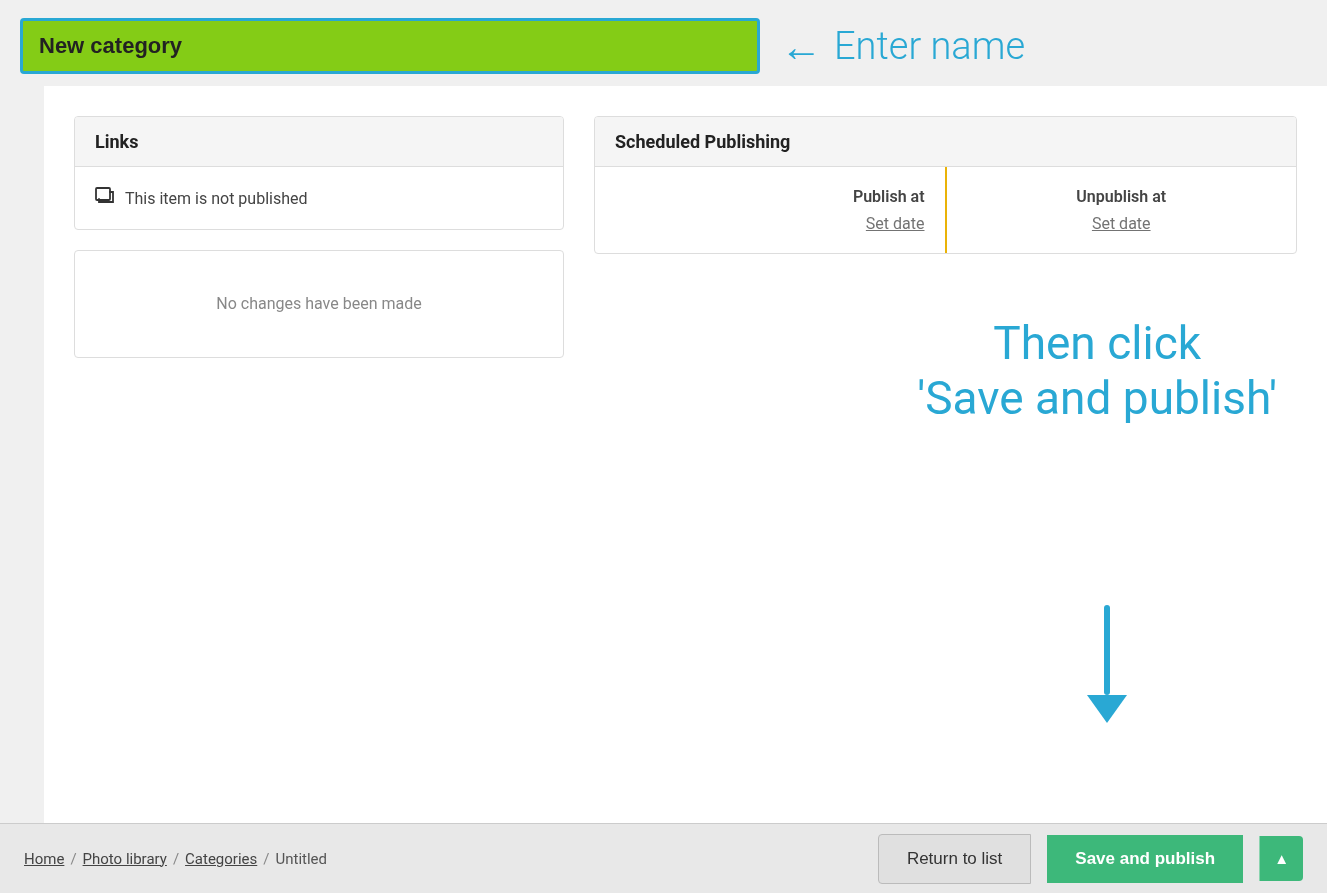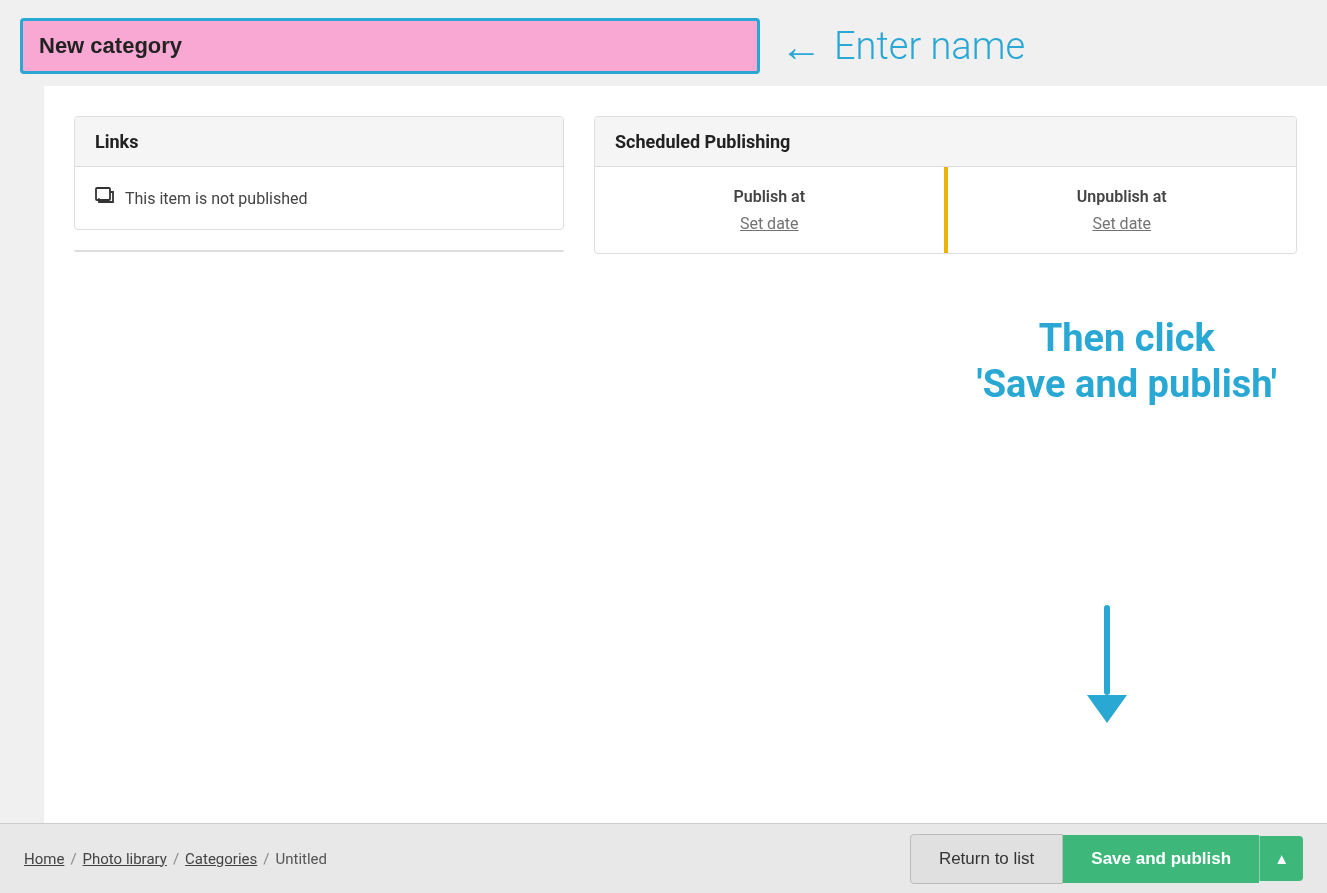--- a/index.html
+++ b/index.html
@@ -29,21 +29,21 @@
       gap: 20px;
     }
 
     .name-input {
       width: 740px;
       padding: 12px 16px;
       font-size: 22px;
       font-weight: 600;
       border: 3px solid #29a8d4;
       border-radius: 4px;
-      background: #f9a8d4;
+      background: #84cc16;
       color: #222;
       outline: none;
     }
 
     .enter-name-hint {
       display: flex;
       align-items: center;
       gap: 12px;
       color: #29a8d4;
       font-size: 38px;
@@ -163,21 +163,22 @@
       flex: 1;
       padding: 20px;
       text-align: center;
       display: flex;
       flex-direction: column;
       align-items: center;
       gap: 8px;
     }
 
     .scheduled-col:first-child {
-      border-right: 4px solid #eab308;
+      border-right: 2px solid #eab308;
+      align-items: flex-end;
     }
 
     .scheduled-label {
       font-size: 16px;
       font-weight: 600;
       color: #444;
     }
 
     .set-date-link {
       color: #737373;
@@ -201,22 +202,22 @@
       top: 0;
       left: 0;
       width: 100%;
       height: 100%;
       pointer-events: none;
     }
 
     .annotation-save-text {
       position: absolute;
       color: #29a8d4;
-      font-size: 38px;
-      font-weight: 700;
+      font-size: 46px;
+      font-weight: 400;
       right: 20px;
       top: 200px;
       line-height: 1.2;
       text-align: center;
     }
 
     .annotation-arrow-down {
       position: absolute;
       right: 170px;
       bottom: 80px;
@@ -265,21 +266,21 @@
       cursor: pointer;
     }
 
     .breadcrumb-separator {
       color: #888;
     }
 
     .footer-actions {
       display: flex;
       align-items: center;
-      gap: 0;
+      gap: 16px;
     }
 
     .return-to-list-btn {
       padding: 14px 28px;
       background: #e0e0e0;
       border: 1px solid #bbb;
       border-radius: 4px 0 0 4px;
       font-size: 17px;
       color: #333;
       cursor: pointer;
@@ -338,20 +339,23 @@
                   <rect x="1" y="1" width="14" height="12" rx="1" stroke="#333" stroke-width="1.8" fill="none"></rect>
                   <path d="M15 5h3v10H4v-3" stroke="#333" stroke-width="1.8" stroke-linecap="round"></path>
                 </svg>
               </span>
               <span>This item is not published</span>
             </div>
           </div>
         </div>
 
         <div class="card">
+          <div class="card-body">
+            <div class="no-changes">No changes have been made</div>
+          </div>
         </div>
 
       </div>
 
       <div class="right-column">
 
         <div class="card">
           <div class="card-header">
             <span class="card-header-title">Scheduled Publishing</span>
           </div>

